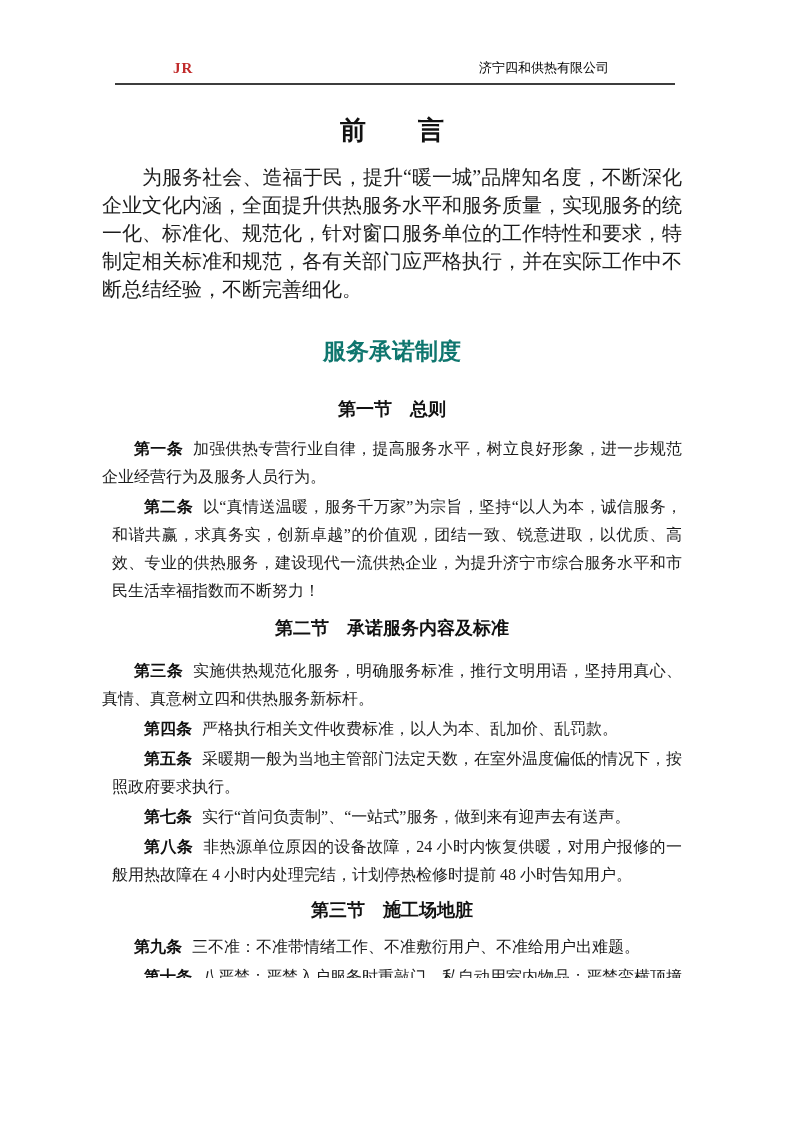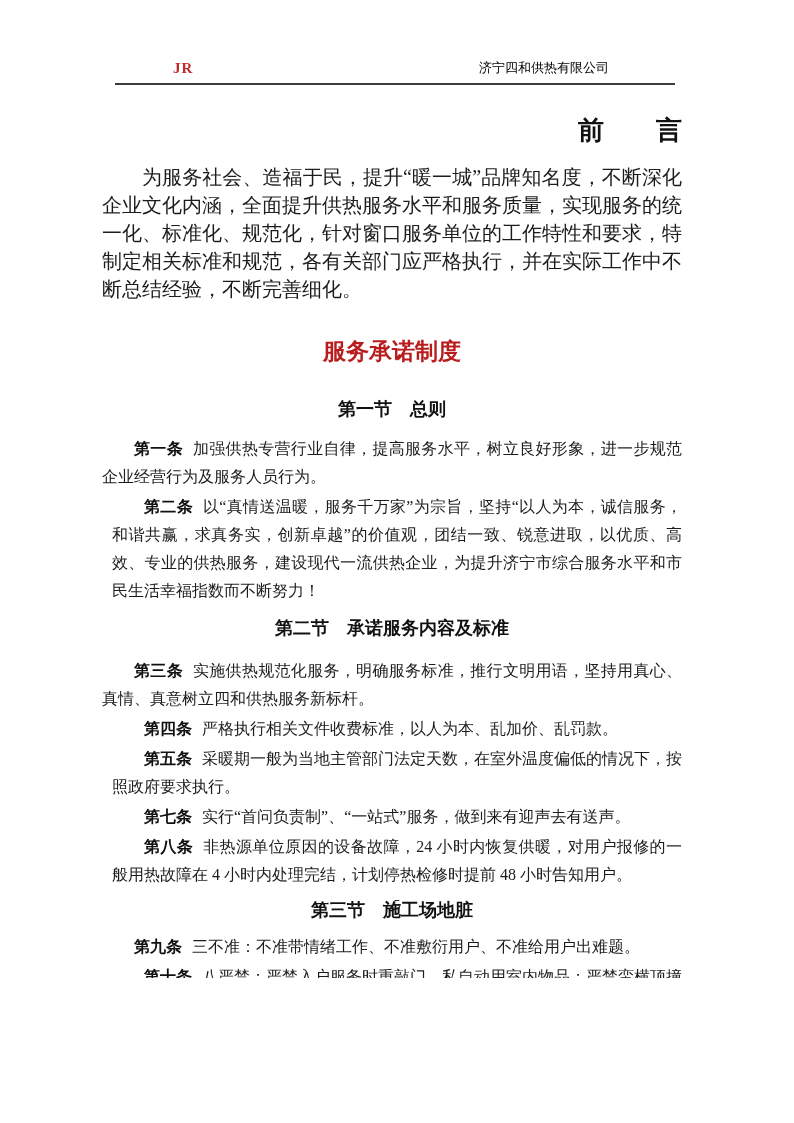--- a/index.html
+++ b/index.html
@@ -33,35 +33,35 @@
     color: #c12b2b;
   }
   .company {
     margin-right: 66px;
     font-size: 13px;
     color: #000000;
   }
   
   .preface-title {
     margin: 26px 0 0 0;
-    text-align: right;
+    text-align: center;
     font-family: "Liberation Sans", "DejaVu Sans", sans-serif;
     font-weight: bold;
     font-size: 26px;
     line-height: 38px;
     color: #111;
   }
   .doc-title {
     margin: 32px 0 8px 0;
     text-align: center;
     font-family: "Liberation Sans", "DejaVu Sans", sans-serif;
     font-weight: bold;
     font-size: 23px;
     line-height: 32px;
-    color: #b91c1c;
+    color: #0f766e;
   }
   .section-heading {
     text-align: center;
     font-family: "Liberation Sans", "DejaVu Sans", sans-serif;
     font-weight: bold;
     font-size: 18px;
     line-height: 28px;
     color: #111;
     margin: 0;
   }

